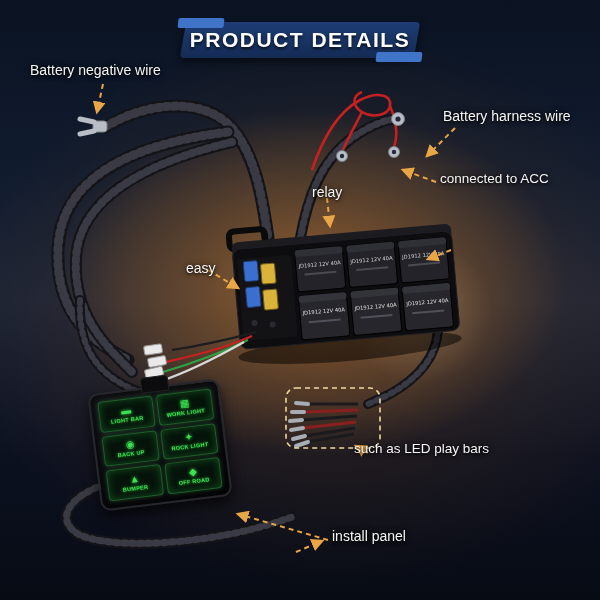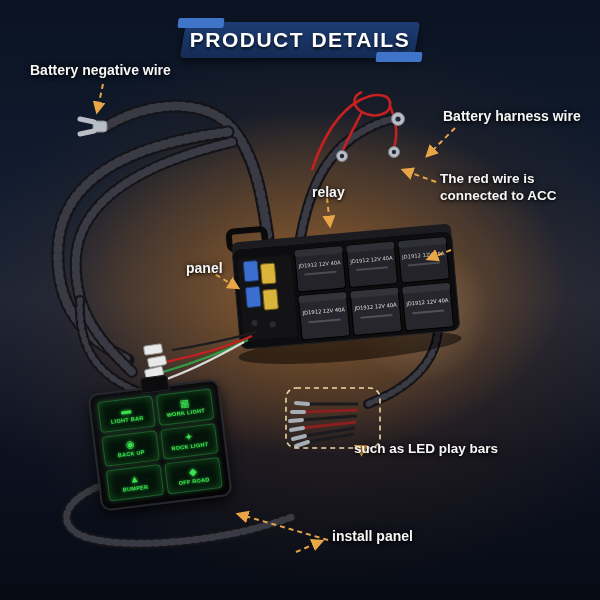--- a/index.html
+++ b/index.html
@@ -25,21 +25,21 @@
   .banner:after{content:"";position:absolute;right:-8px;bottom:-4px;width:46px;height:10px;
     background:#3f74c9;transform:skewX(4deg);border-radius:2px;}
   .banner .txt{
     position:absolute;inset:0;display:flex;align-items:center;justify-content:center;
     transform:skewX(10deg);
     color:#fff;font-weight:bold;font-size:21px;letter-spacing:1.5px;
     text-shadow:0 2px 3px rgba(0,0,0,.7);
   }
   
   .lbl{
-    position:absolute;color:#f6f6f6;font-weight:bold;font-size:13.5px;line-height:17px;
+    position:absolute;color:#f6f6f6;font-weight:normal;font-size:13.5px;line-height:17px;
     text-shadow:0 1px 3px rgba(0,0,0,.9), 0 0 6px rgba(0,0,0,.6);white-space:nowrap;
   }
   
   .panel{
     position:absolute;left:94px;top:386px;width:132px;height:118px;
     transform:rotate(-7deg);
     background:linear-gradient(160deg,#17171c,#060608);
     border:2px solid #26262d;border-radius:10px;
     box-shadow:0 6px 14px rgba(0,0,0,.7), inset 0 0 10px rgba(0,0,0,.9);
     padding:7px;box-sizing:border-box;
@@ -247,23 +247,22 @@
     </div>
   </div>
 
   <div class="banner">
     <div class="txt">PRODUCT DETAILS</div>
   </div>
 
   <div class="lbl" style="left:30px;top:62px;font-size:14px">Battery negative wire</div>
   <div class="lbl" style="left:443px;top:108px;font-size:14px">Battery harness wire</div>
   <div class="lbl" style="left:440px;top:170px">
-    <div>The red wire is</div>
     <div>connected to ACC</div>
   </div>
   <div class="lbl" style="left:312px;top:184px;font-size:14px">relay</div>
-  <div class="lbl" style="left:186px;top:260px;font-size:14px">panel</div>
+  <div class="lbl" style="left:186px;top:260px;font-size:14px">easy</div>
   <div class="lbl" style="left:354px;top:440px">
     <div>such as LED play bars</div>
   </div>
   <div class="lbl" style="left:332px;top:528px;font-size:14px">install panel</div>
 
 </div>
 
 </body></html>

